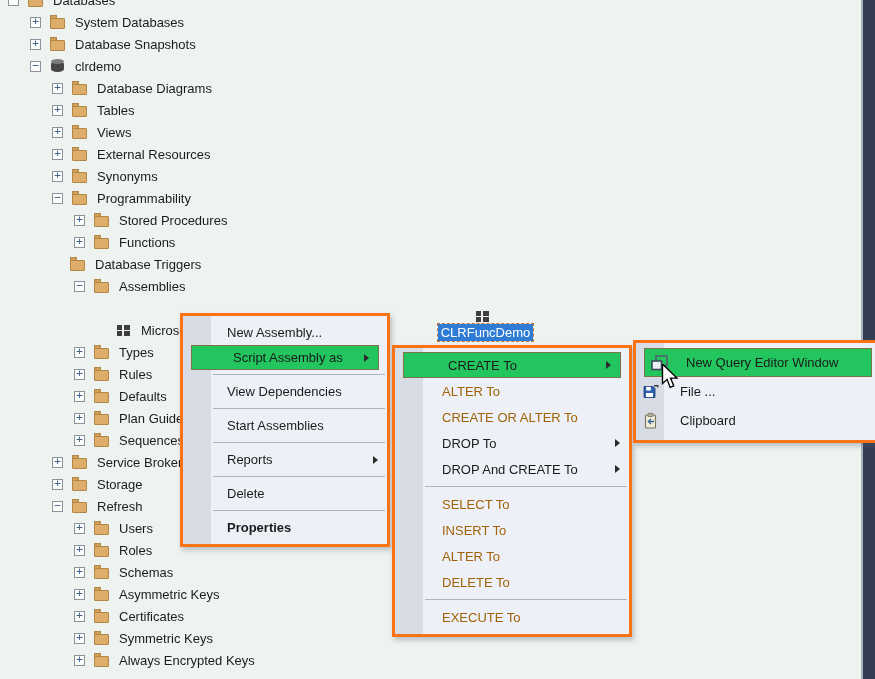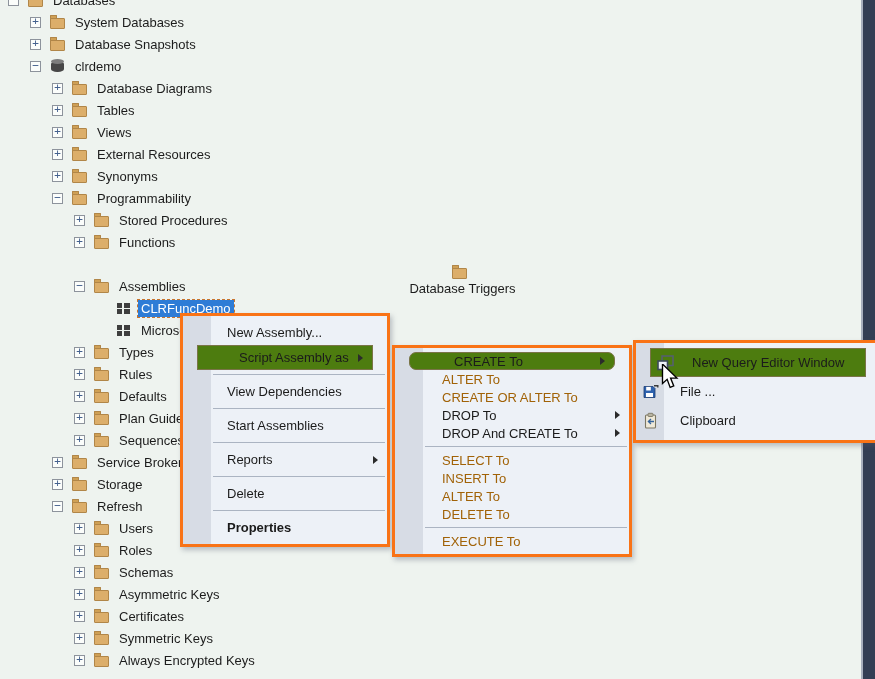--- a/index.html
+++ b/index.html
@@ -36,31 +36,31 @@
   .tic.assembly::before,.tic.assembly::after{content:"";position:absolute;left:1px;width:13px;height:5px;
     background:linear-gradient(to right,#3e3e3e 0 5px,transparent 5px 7px,#3e3e3e 7px 13px);}
   .tic.assembly::before{top:3px;}
   .tic.assembly::after{top:9px;}
   
   .menu{position:absolute;background:#edf1f7;border:3px solid #f97316;
     box-shadow:2px 3px 5px rgba(80,90,110,.35);padding:4px 0;box-sizing:border-box;}
   .menu .gut{position:absolute;left:0;top:0;bottom:0;width:28px;background:#d7dce5;}
   .mi{position:relative;display:flex;align-items:center;height:25px;padding-left:44px;
     font-size:13px;color:#1b1b1b;box-sizing:border-box;}
-  .mi.hl{background:#4d7c0f;border:1px solid #7a7448;margin:0 14px;padding-left:41px;}
+  .mi.hl{background:#22c55e;border:1px solid #7a7448;margin:0 8px;padding-left:41px;}
   .mi.dis{color:#a16207;}
   .mi.b{font-weight:bold;}
   .arr{position:absolute;right:9px;width:0;height:0;
     border-left:5px solid #2b2b2b;border-top:4px solid transparent;border-bottom:4px solid transparent;}
   .sep{height:1px;background:#abb4c2;margin:4px 2px 4px 30px;}
   .mi-ic{position:absolute;left:5px;top:50%;transform:translateY(-50%);width:19px;height:19px;}
   .mi-ic svg{width:100%;height:100%;display:block;}
   #menu1{left:180px;top:313px;width:210px;z-index:10;}
   #menu2{left:392px;top:345px;width:240px;z-index:20;}
-  #menu2 .mi{height:18px;padding-left:47px;border-radius:7px;}
+  #menu2 .mi{height:26px;padding-left:47px;}
   #menu2 .mi.hl{padding-left:44px;}
   #menu3{left:633px;top:340px;width:250px;z-index:30;padding:5px 0;}
   #menu3 .mi{height:29px;padding-left:44px;}
   #menu3 .mi.hl{padding-left:41px;}
   
   #cursor{position:absolute;left:661px;top:364px;z-index:50;}
 </style>
 </head>
 <body>
 
@@ -120,31 +120,31 @@
     <div class="trow" style="top: 209px; padding-left: 74px;">
       <span class="exp">+</span>
       <span class="tic folder"></span>
       <span class="lbl">Stored Procedures</span>
     </div>
     <div class="trow" style="top: 231px; padding-left: 74px;">
       <span class="exp">+</span>
       <span class="tic folder"></span>
       <span class="lbl">Functions</span>
     </div>
-    <div class="trow" style="top: 253px; padding-left: 50px; flex-direction: column;">
+    <div class="trow" style="top: 253px; padding-left: 50px;">
       <span class="exp hid"></span>
       <span class="tic folder"></span>
       <span class="lbl">Database Triggers</span>
     </div>
     <div class="trow" style="top: 275px; padding-left: 74px;">
       <span class="exp">−</span>
       <span class="tic folder"></span>
       <span class="lbl">Assemblies</span>
     </div>
-    <div class="trow" style="top: 297px; padding-left: 96px;">
+    <div class="trow" style="top: 297px; padding-left: 96px; flex-direction: column;">
       <span class="exp hid"></span>
       <span class="tic assembly"></span>
       <span class="lbl sel">CLRFuncDemo</span>
     </div>
     <div class="trow" style="top: 319px; padding-left: 96px;">
       <span class="exp hid"></span>
       <span class="tic assembly"></span>
       <span class="lbl">Microsoft.SqlServer.Types</span>
     </div>
     <div class="trow" style="top: 341px; padding-left: 74px;">

